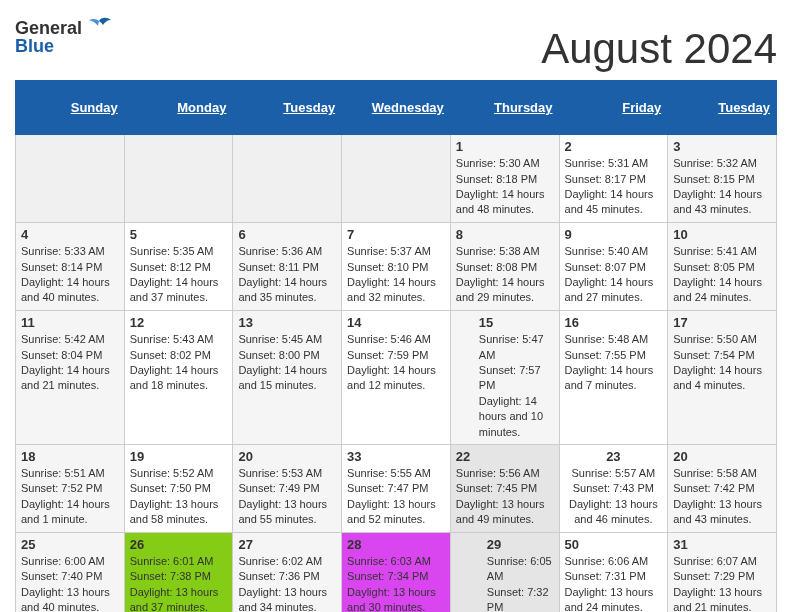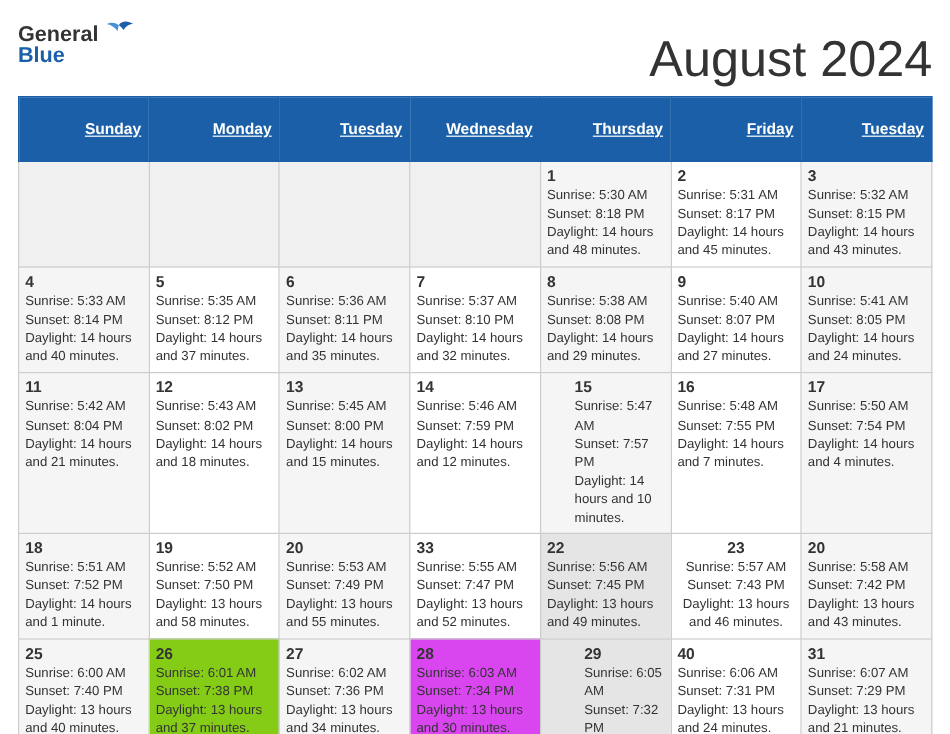--- a/index.html
+++ b/index.html
@@ -245,21 +245,21 @@
         </td>
         <td style="background-color: #d946ef;">
           <span class="day-num">28</span>
           <div class="day-info">Sunrise: 6:03 AM<br>Sunset: 7:34 PM<br>Daylight: 13 hours and 30 minutes.</div>
         </td>
         <td style="background-color: #e5e5e5; padding-left: 36px;">
           <span class="day-num">29</span>
           <div class="day-info">Sunrise: 6:05 AM<br>Sunset: 7:32 PM<br>Daylight: 13 hours and 27 minutes.</div>
         </td>
         <td style="background-color: rgb(255, 255, 255);">
-          <span class="day-num">40</span>
+          <span class="day-num">50</span>
           <div class="day-info">Sunrise: 6:06 AM<br>Sunset: 7:31 PM<br>Daylight: 13 hours and 24 minutes.</div>
         </td>
         <td style="background-color: rgb(245, 245, 245);">
           <span class="day-num">31</span>
           <div class="day-info">Sunrise: 6:07 AM<br>Sunset: 7:29 PM<br>Daylight: 13 hours and 21 minutes.</div>
         </td>
       </tr>
     </tbody>
 </table>
 

